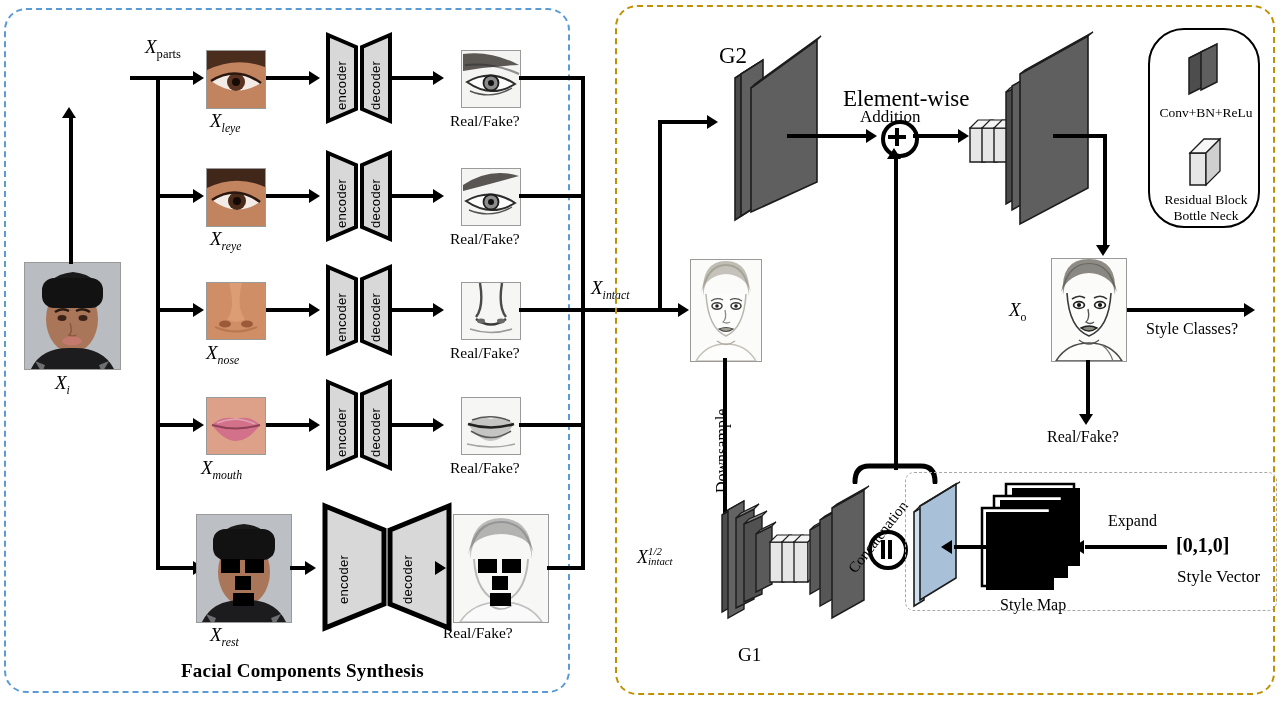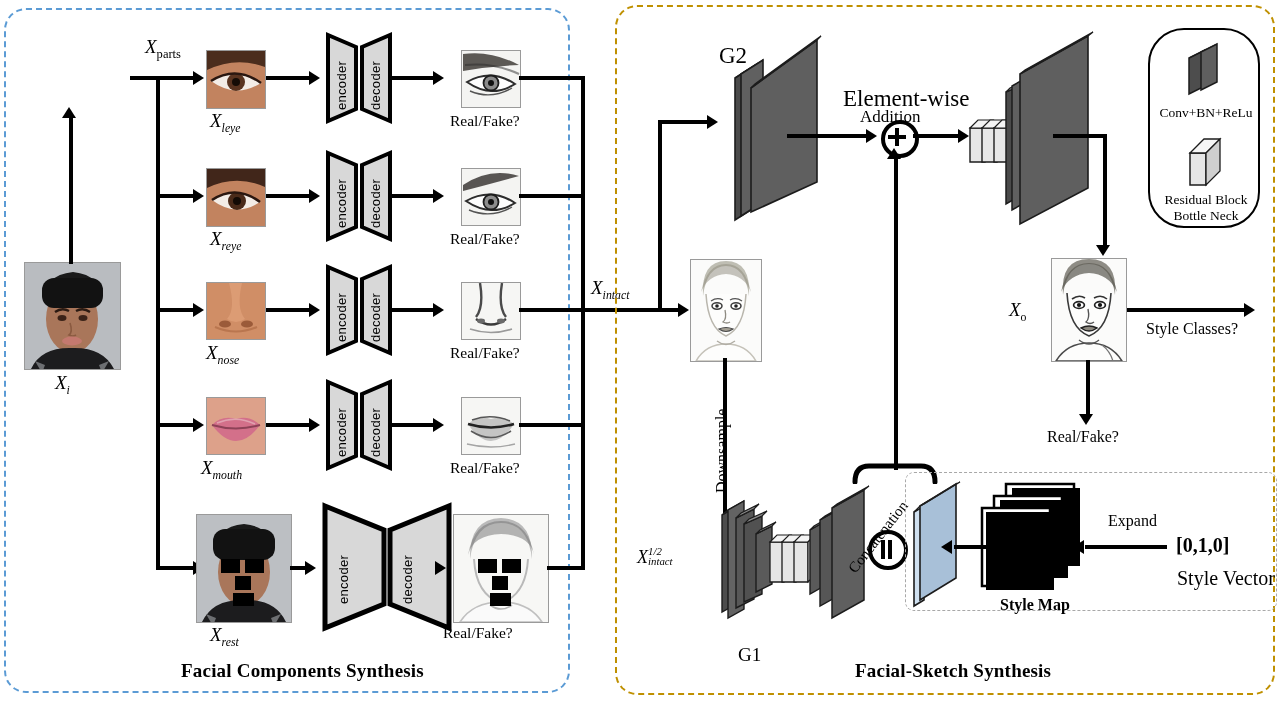--- a/index.html
+++ b/index.html
@@ -330,21 +330,20 @@
   <div class="hl" style="left:547px;top:566px;width:38px;"></div>
   <div class="vl" style="left:581px;top:76px;height:494px;"></div>
 
   <div class="hl" style="left:581px;top:308px;width:100px;"></div>
   <div class="ar-r" style="left:678px;top:303px;"></div>
   <div class="math" style="left:591px;top:277px;">
     <i>X</i><sub>intact</sub>
   </div>
 
   <div class="panel" id="panel-right"></div>
-  <div class="panel-title" style="left:855px;top:660px;">Facial-Sketch  Synthesis</div>
 
   <div class="thumb" style="left:690px;top:259px;width:70px;height:101px;">
     <svg viewBox="0 0 70 101" preserveAspectRatio="none">
       <rect width="70" height="101" fill="#fbfbfa"></rect>
       <path d="M12 36 q4 -30 23 -30 q19 0 23 30 q2 -35 -23 -35 q-25 0 -23 35z" fill="#9a9787" opacity=".62"></path>
       <path d="M10 32 q6 -28 25 -28 q19 0 25 28 q-7 -17 -25 -18 q-18 1 -25 18z" fill="#8d8a7c" opacity=".5"></path>
       <path d="M15 34 q2 34 20 42 q18 -8 20 -42" fill="#fdfdfc" stroke="#b9b6ad" stroke-width="1.5"></path>
       <ellipse cx="26" cy="46" rx="5" ry="3.2" fill="none" stroke="#3b3b3b" stroke-width="1.5"></ellipse>
       <ellipse cx="45" cy="46" rx="5" ry="3.2" fill="none" stroke="#3b3b3b" stroke-width="1.5"></ellipse>
       <circle cx="26" cy="46" r="1.8" fill="#222"></circle>
@@ -511,30 +510,30 @@
   <div class="abs" style="left:978px;top:482px;">
     <svg width="120" height="122" viewBox="0 0 120 122">
       <rect x="28" y="2" width="68" height="78" fill="#fff" stroke="#000" stroke-width="2.5"></rect>
       <rect x="34" y="6" width="68" height="78" fill="#000"></rect>
       <rect x="16" y="14" width="68" height="78" fill="#fff" stroke="#000" stroke-width="2.5"></rect>
       <rect x="22" y="18" width="68" height="78" fill="#000"></rect>
       <rect x="4" y="26" width="68" height="78" fill="#fff" stroke="#000" stroke-width="2.5"></rect>
       <rect x="8" y="30" width="68" height="78" fill="#000"></rect>
     </svg>
   </div>
-  <div class="lbl" style="left:1000px;top:596px;font-size:16px;font-weight:bold;">Style Map</div>
+  <div class="lbl" style="left:1000px;top:596px;font-size:16px;">Style Map</div>
 
   <div class="hl" style="left:954px;top:545px;width:34px;"></div>
   <div class="ar-l" style="left:941px;top:540px;"></div>
 
   <div class="hl" style="left:1085px;top:545px;width:82px;"></div>
   <div class="ar-l" style="left:1073px;top:540px;"></div>
   <div class="lbl" style="left:1108px;top:512px;font-size:16px;">Expand</div>
   <div class="lbl" style="left:1176px;top:534px;font-size:20px;font-weight:bold;">[0,1,0]</div>
-  <div class="lbl" style="left:1177px;top:567px;font-size:20px;">Style Vector</div>
+  <div class="lbl" style="left:1177px;top:567px;font-size:17px;">Style Vector</div>
 
   <div id="legend"></div>
   <div class="slab" style="left:1179px;top:40px;">
     <svg width="52" height="60" viewBox="0 0 52 60">
       <polygon points="10,18 10,54 26,46 26,10" fill="#4d4d4d" stroke="#1c1c1c" stroke-width="1.5"></polygon>
       <polygon points="10,18 26,10 38,4 22,12" fill="#8a8a8a" stroke="#1c1c1c" stroke-width="1.3"></polygon>
       <polygon points="22,12 22,50 38,42 38,4" fill="#5f5f5f" stroke="#1c1c1c" stroke-width="1.5"></polygon>
     </svg>
   </div>
   <div class="leg-cap" style="left:1146px;top:105px;">Conv+BN+ReLu</div>

